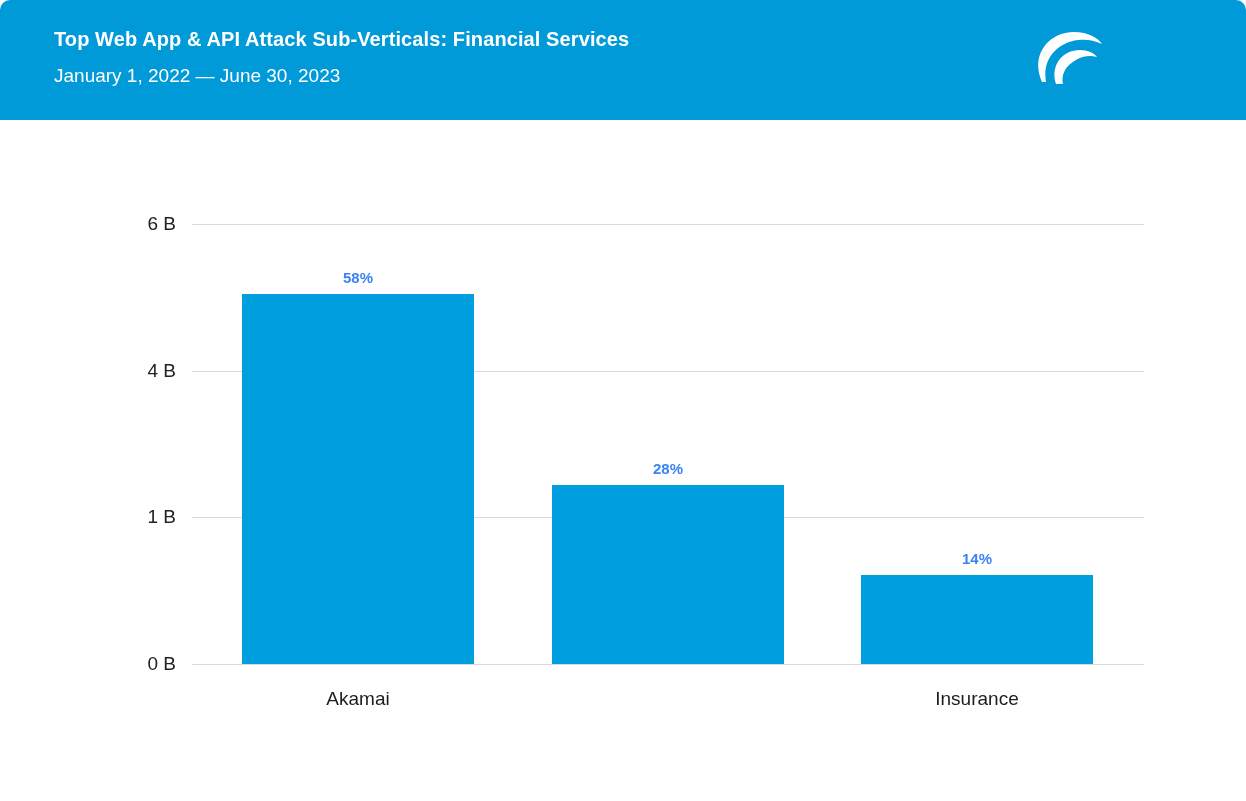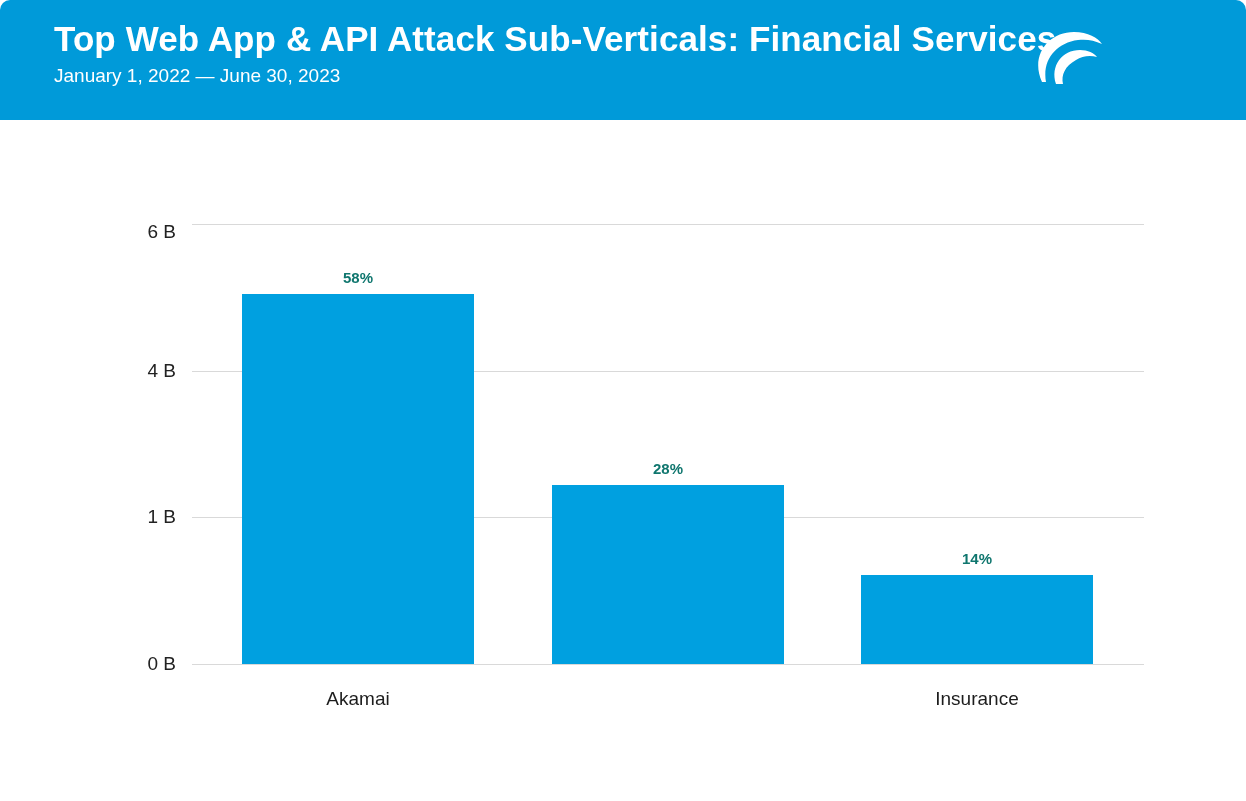--- a/index.html
+++ b/index.html
@@ -27,21 +27,21 @@
     position: absolute;
     left: 0; top: 0;
     width: 1246px;
     height: 120px;
     background: #009AD9;
     box-sizing: border-box;
     padding: 22px 40px 0 54px;
   }
   .header-title {
     color: #ffffff;
-    font-size: 35px;
+    font-size: 20px;
     font-weight: bold;
     letter-spacing: 0.1px;
     line-height: 34px;
     margin: 0;
   }
   .header-subtitle {
     color: #ffffff;
     font-size: 19px;
     font-weight: normal;
     line-height: 28px;
@@ -116,21 +116,21 @@
     width: 100%;
     background: #00A0E0;
   }
   .bar-value {
     position: absolute;
     left: 0;
     width: 100%;
     text-align: center;
     font-size: 15px;
     font-weight: bold;
-    color: #0f766e;
+    color: #3b82f6;
   }
   .bar-cat {
     position: absolute;
     left: -40px;
     width: calc(100% + 80px);
     text-align: center;
     top: 464px;
     font-size: 19px;
     color: #1d1d1d;
     white-space: nowrap;
@@ -151,21 +151,21 @@
         <path d="M24 58 C 18 40, 30 24, 48 24 C 56 24, 62 27, 65 31 C 58 29, 50 30, 44 34 C 33 40, 29 49, 31 58 Z" fill="#ffffff"></path>
       </svg>
     </div>
   </div>
 
   <div class="chart-wrap">
 
     <div class="plot">
 
       <div class="gridline" style="top:0px;"></div>
-      <div class="axis-label-y" style="left:-192px; top:8px;text-align:right;">6 B</div>
+      <div class="axis-label-y" style="left:-192px; top:0px;text-align:right;">6 B</div>
 
       <div class="gridline" style="top:147px;"></div>
       <div class="axis-label-y" style="left:-192px; top:147px;">4 B</div>
 
       <div class="gridline" style="top:293px;"></div>
       <div class="axis-label-y" style="left:-192px; top:293px;">1 B</div>
 
       <div class="gridline" style="top:440px;"></div>
       <div class="axis-label-y" style="left:-192px; top:440px;">0 B</div>
 

